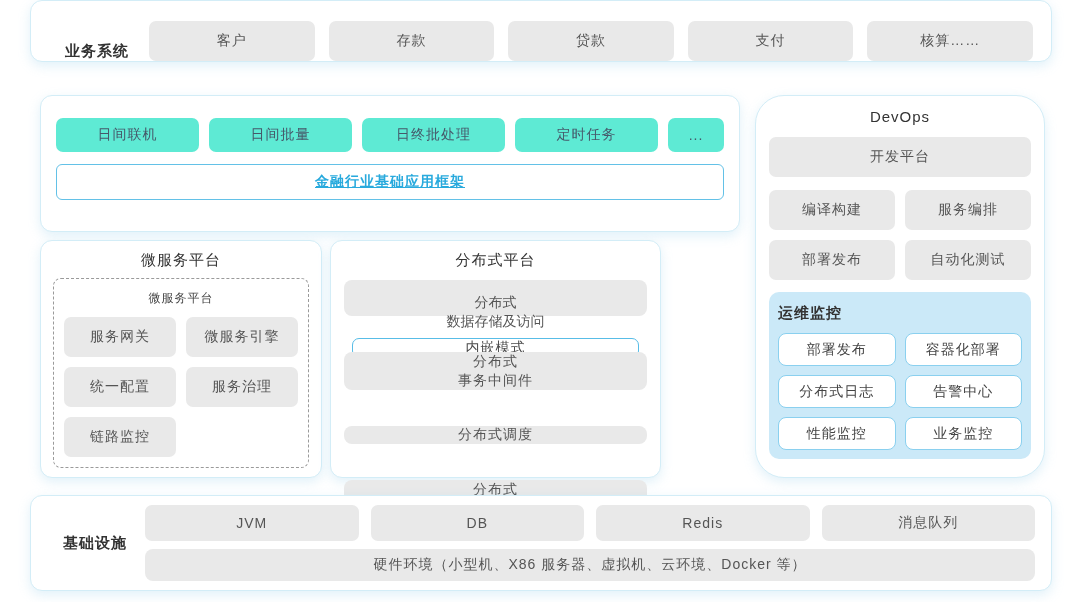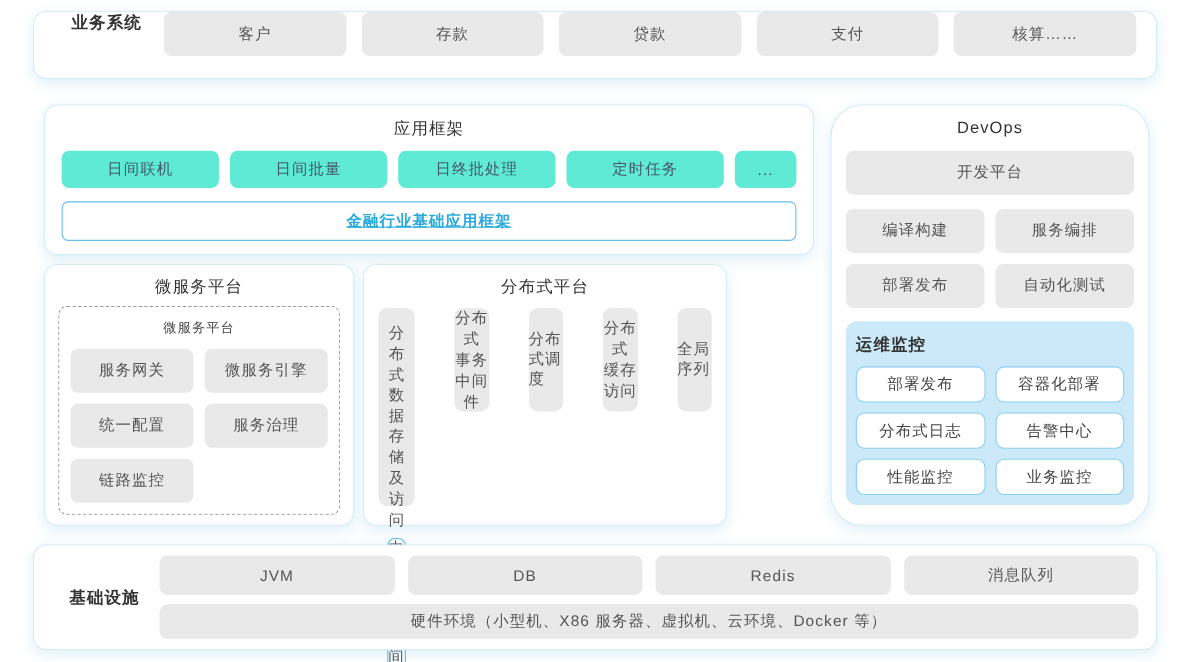--- a/index.html
+++ b/index.html
@@ -50,22 +50,22 @@
     box-sizing: border-box;
   }
   .btn.blue {
     background: #5eead4;
     color: #46586a;
   }
   .pre { white-space: pre-line; text-align: center; line-height: 1.35; }
 
   
   .top-bar {
-    left: 30px; top: 10px; width: 1022px; height: 62px;
-    display: flex; align-items: flex-start;
+    left: 30px; top: 0; width: 1022px; height: 62px;
+    display: flex; align-items: flex-end;
     padding: 0 18px 0 14px;
   }
   .top-bar .side-label { width: 104px; }
   .top-row { flex: 1; display: flex; gap: 14px; height: 40px; }
   .top-row .btn { flex: 1; }
 
   
   .app-framework {
     left: 40px; top: 95px; width: 700px; height: 137px;
     padding: 12px 15px;
@@ -107,21 +107,21 @@
 
   
   .distributed {
     left: 330px; top: 240px; width: 331px; height: 238px;
     padding: 10px 13px;
   }
   .dist-grid {
     margin-top: 10px;
     height: 180px;
     display: grid;
-    grid-template-columns: repeat(5, 1fr);
+    grid-template-columns: repeat(1, 1fr);
     grid-template-rows: 1fr 1fr;
     column-gap: 12px;
     row-gap: 16px;
     gap: 36px;
   }
   .storage-box {
     grid-row: 1 / span 2;
     background: #e9e9e9;
     border-radius: 8px;
     padding: 8px;
@@ -209,21 +209,20 @@
     <div class="top-row">
       <div class="btn">客户</div>
       <div class="btn">存款</div>
       <div class="btn">贷款</div>
       <div class="btn">支付</div>
       <div class="btn">核算……</div>
     </div>
   </section>
 
   <section class="panel app-framework">
-    <div class="sec-title">应用框架</div>
     <div class="blue-row">
       <div class="btn blue">日间联机</div>
       <div class="btn blue">日间批量</div>
       <div class="btn blue">日终批处理</div>
       <div class="btn blue">定时任务</div>
       <div class="btn blue small">...</div>
     </div>
     <div class="base-box">金融行业基础应用框架</div>
   </section>
 

